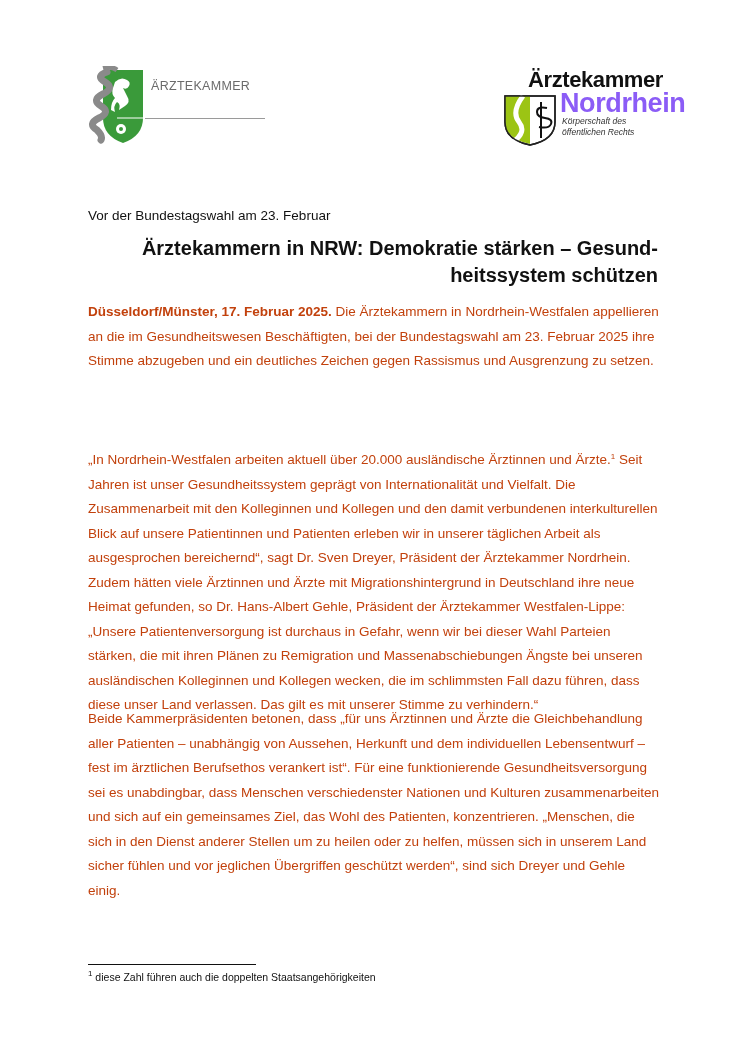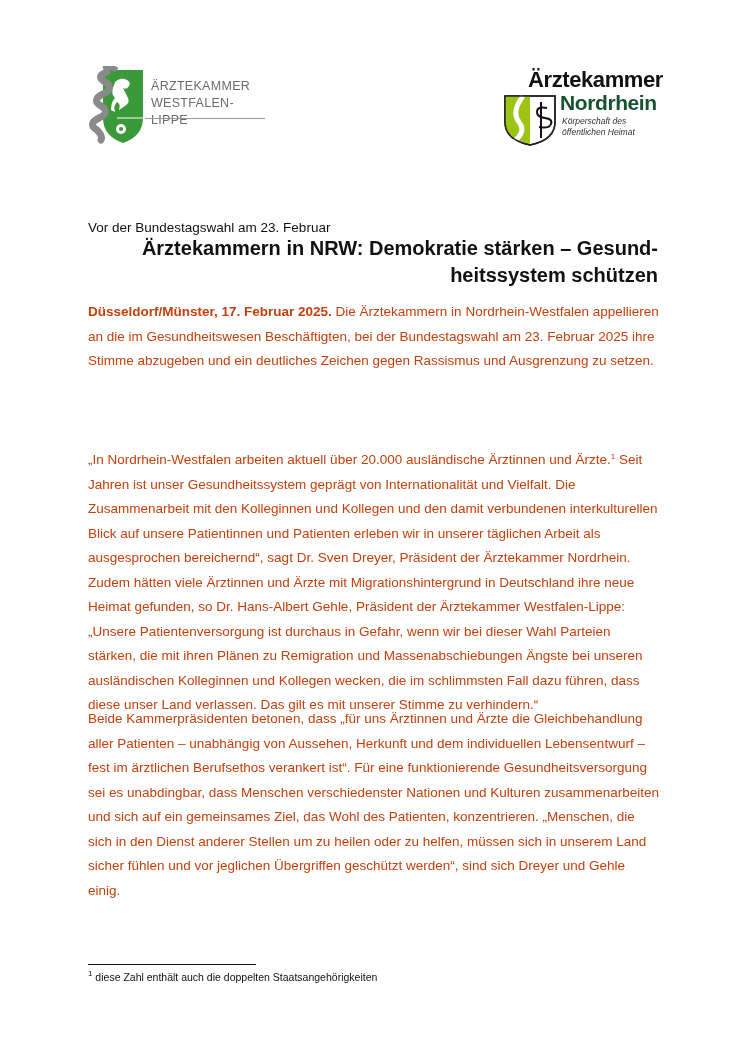--- a/index.html
+++ b/index.html
@@ -7,26 +7,26 @@
          font-family: "Liberation Sans", sans-serif; color: #111; }
   .logo-left { position: absolute; left: 87px; top: 66px; width: 180px; height: 78px; }
   .logo-left .emblem { position: absolute; left: 0; top: 0; width: 58px; height: 78px; }
   .logo-left .name { position: absolute; left: 64px; top: 12px; font-size: 12.5px;
         line-height: 17px; color: #6b6b6b; letter-spacing: 0.3px; }
   .logo-left .rule { position: absolute; left: 58px; top: 52px; width: 120px; height: 1px; background: #9a9a9a; }
 
   .logo-right { position: absolute; left: 503px; top: 68px; width: 160px; height: 80px; }
   .logo-right .title1 { position: absolute; left: 25px; top: 0; font-weight: bold; font-size: 22px;
         line-height: 24px; color: #111; letter-spacing: -0.4px; }
-  .logo-right .title2 { position: absolute; left: 57px; top: 23px; font-weight: bold; font-size: 21px;
-        line-height: 24px; color: #14532d; letter-spacing: -0.4px; }
+  .logo-right .title2 { position: absolute; left: 57px; top: 23px; font-weight: bold; font-size: 27px;
+        line-height: 24px; color: #8b5cf6; letter-spacing: -0.4px; }
   .logo-right .sub { position: absolute; left: 59px; top: 48px; font-size: 8.5px; line-height: 11px; color: #333; font-style: italic; }
   .logo-right .shield { position: absolute; left: 0; top: 26px; width: 54px; height: 52px; }
 
-  .kicker { position: absolute; left: 88px; top: 220px; font-size: 13.5px; color: #111; }
+  .kicker { position: absolute; left: 88px; top: 208px; font-size: 13.5px; color: #111; }
   .headline { position: absolute; left: 88px; top: 235px; width: 570px; font-size: 20px; font-weight: bold;
         line-height: 27px; color: #111; margin: 0; text-align: right; }
   .para { position: absolute; left: 88px; width: 572px; font-size: 13.5px; line-height: 24.5px; color: #c2410c; margin: 0; }
   .p1 { top: 300px; }
   .p2 { top: 448px; }
   .p3 { top: 707px; }
   .para b { font-weight: bold; }
   sup { font-size: 8px; vertical-align: 5px; line-height: 0; }
   .fn-rule { position: absolute; left: 88px; top: 964px; width: 168px; height: 1px; background: #111; }
   .footnote { position: absolute; left: 88px; top: 971px; font-size: 10.5px; color: #111; }
@@ -39,31 +39,30 @@
     <path d="M16 4 H56 V52 Q56 70 36 77 Q16 70 16 52 Z" fill="#3a9a3a"></path>
     <path d="M20 6 q-12 4 -2 10 q10 6 -2 12 q-12 6 -2 12 q10 6 -2 12 q-12 6 -2 12 q6 6 4 10" stroke="#8a8a8a" stroke-width="7" fill="none" stroke-linecap="round"></path>
     <path d="M16 2 q8 -2 14 2" stroke="#8a8a8a" stroke-width="5" fill="none"></path>
     <path d="M28 16 q6 -6 12 -2 q4 2 2 6 q-2 4 -6 2 l4 8 q4 6 -2 10 l-6 4 q2 -6 -2 -8 q-4 4 -2 10 l-4 -2 q0 -8 4 -12 q-4 -4 -2 -10 Z" fill="#ffffff"></path>
     <line x1="30" y1="52" x2="58" y2="52" stroke="#ffffff" stroke-width="1"></line>
     <circle cx="34" cy="63" r="5" fill="#ffffff"></circle>
     <circle cx="34" cy="63" r="2" fill="#3a9a3a"></circle>
   </svg>
   <div class="name">
     <div>ÄRZTEKAMMER</div>
-    <div>WESTFALEN-LIPPE</div>
   </div>
   <div class="rule"></div>
 </div>
 
 <div class="logo-right">
   <div class="title1">Ärztekammer</div>
   <div class="title2">Nordrhein</div>
   <div class="sub">
     <div>Körperschaft des</div>
-    <div>öffentlichen Heimat</div>
+    <div>öffentlichen Rechts</div>
   </div>
   <svg class="shield" viewBox="0 0 54 52">
     <path d="M2 2 H52 V28 Q52 46 27 51 Q2 46 2 28 Z" fill="#ffffff" stroke="#222" stroke-width="1.5"></path>
     <path d="M2 2 H27 V50 Q2 45 2 28 Z" fill="#9cc414"></path>
     <path d="M20 2 Q8 18 16 28 Q24 38 10 48" stroke="#ffffff" stroke-width="5" fill="none"></path>
     <path d="M2 2 H52 V28 Q52 46 27 51 Q2 46 2 28 Z" fill="none" stroke="#222" stroke-width="1.5"></path>
     <line x1="38" y1="8" x2="38" y2="44" stroke="#111" stroke-width="2"></line>
     <path d="M44 14 q-10 -2 -10 4 q0 5 8 6 q8 1 6 6 q-2 5 -12 3" stroke="#111" stroke-width="2" fill="none"></path>
   </svg>
 </div>
@@ -71,13 +70,13 @@
 <div class="kicker">Vor der Bundestagswahl am 23. Februar</div>
 <h1 class="headline">Ärztekammern in NRW: Demokratie stärken – Gesund­heitssystem schützen</h1>
 
 <p class="para p1"><b>Düsseldorf/Münster, 17. Februar 2025.</b><span> Die Ärztekammern in Nordrhein-Westfalen appellieren an die im Gesundheitswesen Beschäftigten, bei der Bundestagswahl am 23. Februar 2025 ihre Stimme abzugeben und ein deutliches Zeichen gegen Rassismus und Ausgrenzung zu setzen.</span></p>
 
 <p class="para p2"><span>„In Nordrhein-Westfalen arbeiten aktuell über 20.000 ausländische Ärztinnen und Ärzte.</span><sup>1</sup><span> Seit Jahren ist unser Gesundheitssystem geprägt von Internationalität und Vielfalt. Die Zusammenarbeit mit den Kolleginnen und Kollegen und den damit verbundenen interkulturellen Blick auf unsere Patientinnen und Patienten erleben wir in unserer täglichen Arbeit als ausgesprochen bereichernd“, sagt Dr. Sven Dreyer, Präsident der Ärztekammer Nordrhein. Zudem hätten viele Ärztinnen und Ärzte mit Migrationshintergrund in Deutschland ihre neue Heimat gefunden, so Dr. Hans-Albert Gehle, Präsident der Ärztekammer Westfalen-Lippe: „Unsere Patientenversorgung ist durchaus in Gefahr, wenn wir bei dieser Wahl Parteien stärken, die mit ihren Plänen zu Remigration und Massenabschiebungen Ängste bei unseren ausländischen Kolleginnen und Kollegen wecken, die im schlimmsten Fall dazu führen, dass diese unser Land verlassen. Das gilt es mit unserer Stimme zu verhindern.“</span></p>
 
 <p class="para p3">Beide Kammerpräsidenten betonen, dass „für uns Ärztinnen und Ärzte die Gleichbehandlung aller Patienten – unabhängig von Aussehen, Herkunft und dem individuellen Lebensentwurf – fest im ärztlichen Berufsethos verankert ist“. Für eine funktionierende Gesundheitsversorgung sei es unabdingbar, dass Menschen verschiedenster Nationen und Kulturen zusammenarbeiten und sich auf ein gemeinsames Ziel, das Wohl des Patienten, konzentrieren. „Menschen, die sich in den Dienst anderer Stellen um zu heilen oder zu helfen, müssen sich in unserem Land sicher fühlen und vor jeglichen Übergriffen geschützt werden“, sind sich Dreyer und Gehle einig.</p>
 
 <div class="fn-rule"></div>
-<div class="footnote"><sup>1</sup><span> diese Zahl enthält auch die doppelten Staatsangehörigkeiten</span></div>
+<div class="footnote"><sup>1</sup><span> diese Zahl führen auch die doppelten Staatsangehörigkeiten</span></div>
 
 </body></html>

